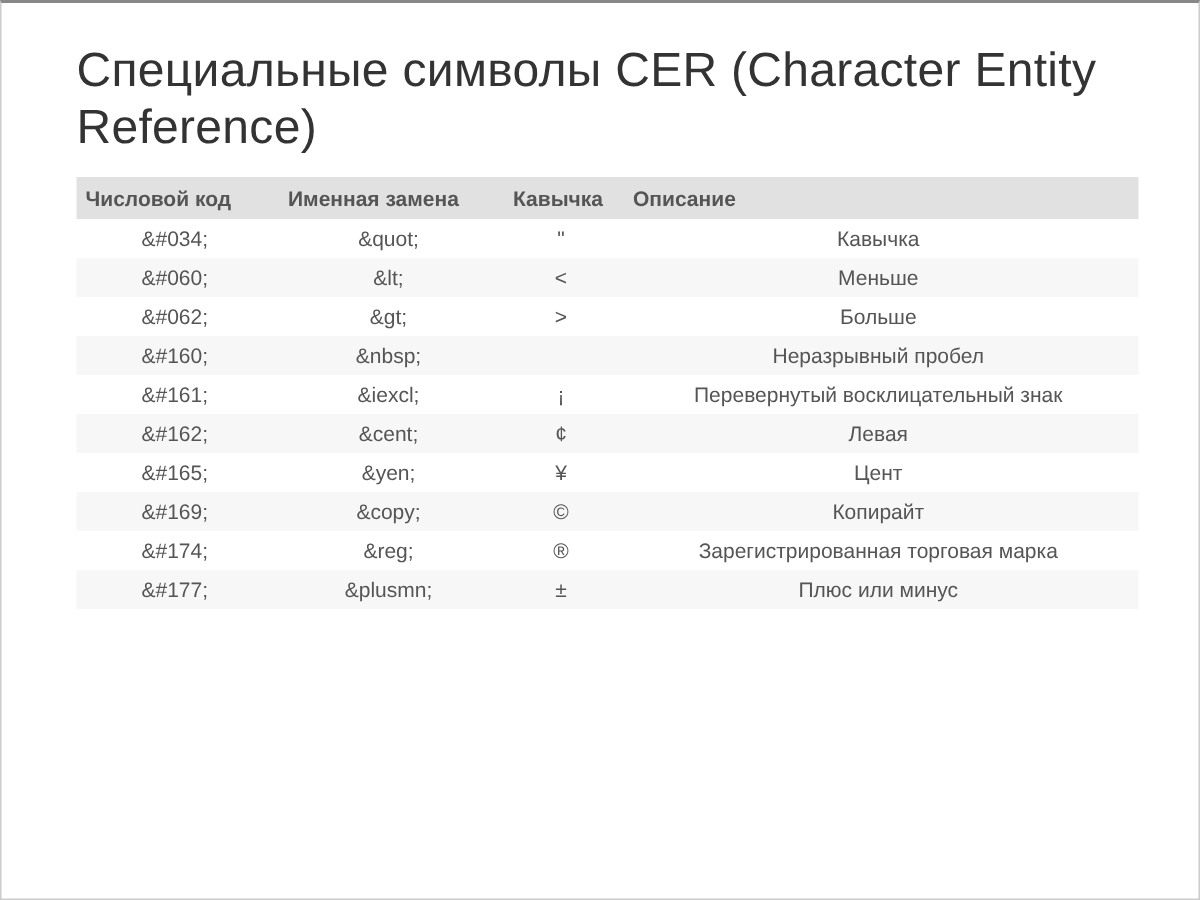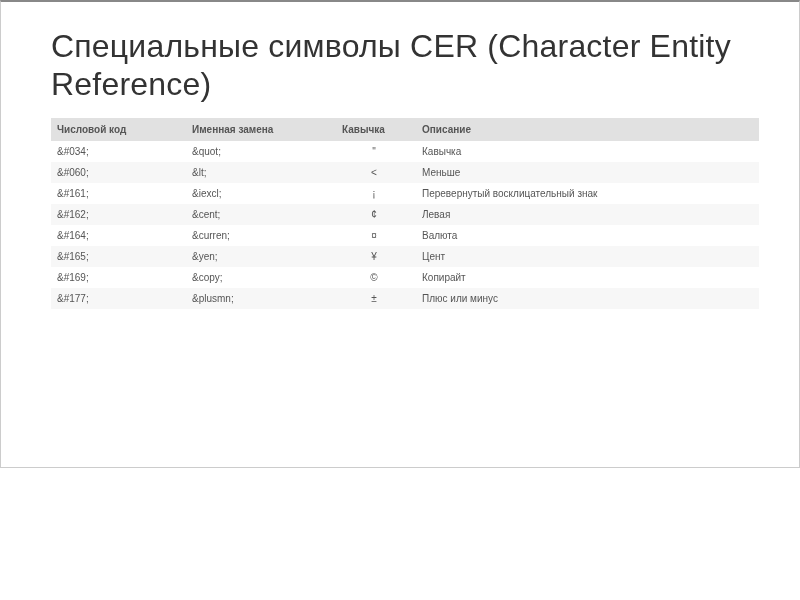--- a/index.html
+++ b/index.html
@@ -9,50 +9,51 @@
     height: 600px;
     background: #ffffff;
     font-family: "Segoe UI", "Helvetica Neue", Arial, sans-serif;
     color: #444;
     overflow: hidden;
   }
   .slide {
     position: relative;
     box-sizing: border-box;
     width: 800px;
-    height: 468px;
+    height: 600px;
     padding: 26px 40px 0 50px;
     border: 1px solid #ccc;
     border-top: 2px solid #888;
     background: #fff;
   }
   .title {
     font-size: 32px;
     font-weight: 400;
     color: #333;
     line-height: 1.18;
     margin: 0 0 14px 0;
     letter-spacing: .2px;
   }
   table {
     border-collapse: collapse;
     width: 100%;
-    font-size: 10px;
+    font-size: 14px;
   }
   thead th {
     background: #e1e1e1;
     font-weight: 600;
     color: #555;
     text-align: left;
     padding: 6px 10px 6px 6px;
   }
   tbody td {
     padding: 5px 10px 5px 6px;
     color: #555;
     vertical-align: top;
+    text-align: center;
   }
   tbody tr:nth-child(even) td {
     background: #f7f7f7;
   }
   col.c-num   { width: 135px; }
   col.c-name  { width: 150px; }
   col.c-sym   { width: 80px;  }
   col.c-desc  { }
   td.sym { text-align: center; }
 </style>
@@ -84,50 +85,62 @@
           <td class="sym">"</td>
           <td>Кавычка</td>
         </tr>
         <tr>
           <td>&amp;#060;</td>
           <td>&amp;lt;</td>
           <td class="sym">&lt;</td>
           <td>Меньше</td>
         </tr>
         <tr>
+          <td>&amp;#062;</td>
+          <td>&amp;gt;</td>
+          <td class="sym">&gt;</td>
+          <td>Больше</td>
+        </tr>
+        <tr>
+          <td>&amp;#160;</td>
+          <td>&amp;nbsp;</td>
+          <td class="sym"> </td>
+          <td>Неразрывный пробел</td>
+        </tr>
+        <tr>
           <td>&amp;#161;</td>
           <td>&amp;iexcl;</td>
           <td class="sym">¡</td>
           <td>Перевернутый восклицательный знак</td>
         </tr>
         <tr>
           <td>&amp;#162;</td>
           <td>&amp;cent;</td>
           <td class="sym">¢</td>
           <td>Левая</td>
-        </tr>
-        <tr>
-          <td>&amp;#164;</td>
-          <td>&amp;curren;</td>
-          <td class="sym">¤</td>
-          <td>Валюта</td>
         </tr>
         <tr>
           <td>&amp;#165;</td>
           <td>&amp;yen;</td>
           <td class="sym">¥</td>
           <td>Цент</td>
         </tr>
         <tr>
           <td>&amp;#169;</td>
           <td>&amp;copy;</td>
           <td class="sym">©</td>
           <td>Копирайт</td>
         </tr>
         <tr>
+          <td>&amp;#174;</td>
+          <td>&amp;reg;</td>
+          <td class="sym">®</td>
+          <td>Зарегистрированная торговая марка</td>
+        </tr>
+        <tr>
           <td>&amp;#177;</td>
           <td>&amp;plusmn;</td>
           <td class="sym">±</td>
           <td>Плюс или минус</td>
         </tr>
       </tbody>
   </table>
 </div>
 
 </body></html>

